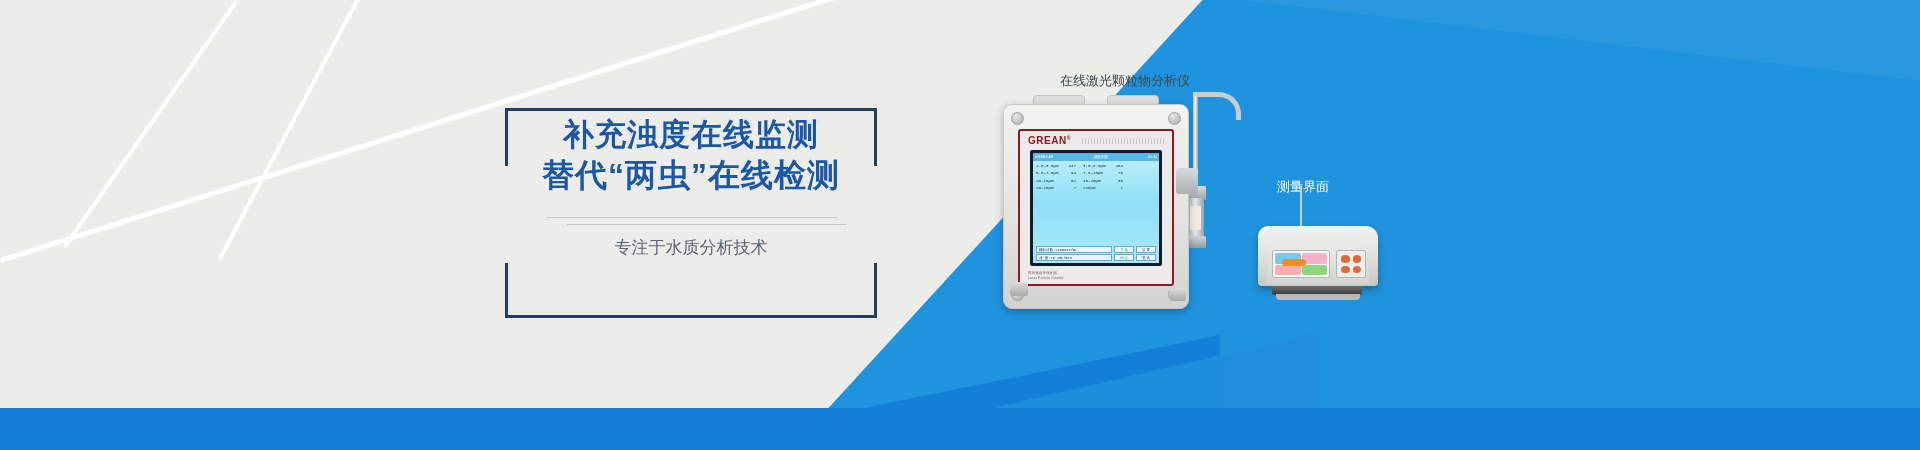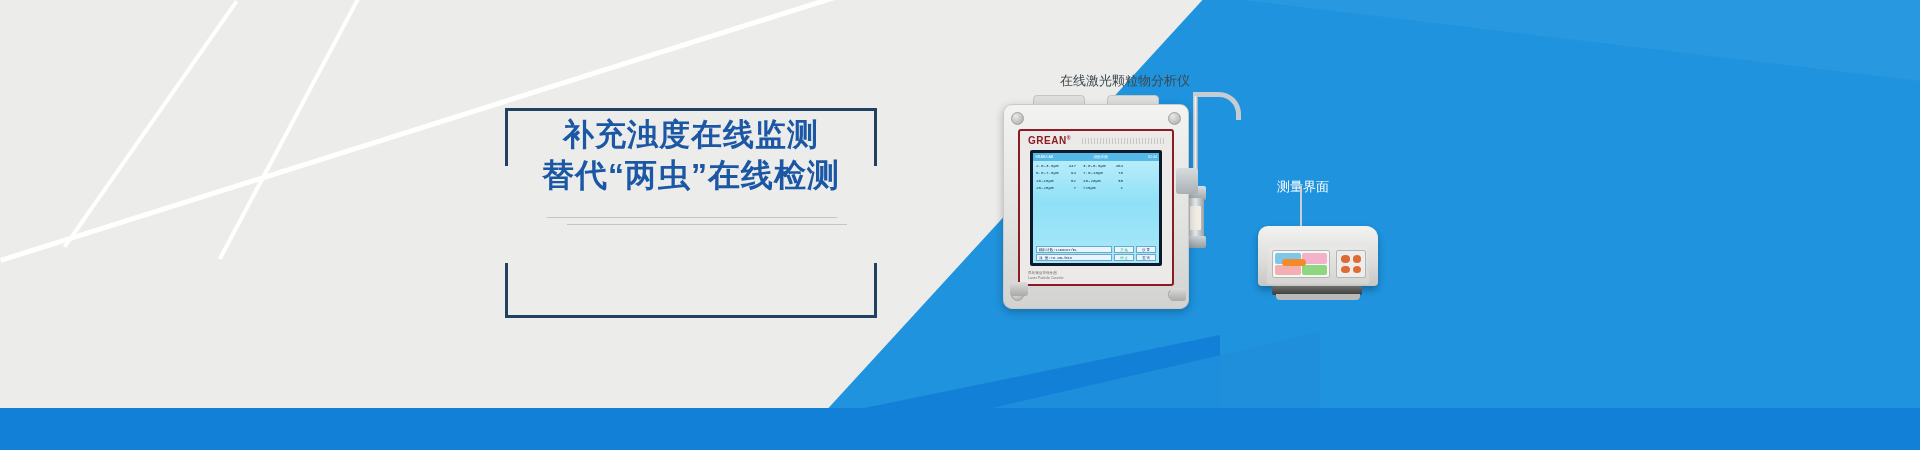--- a/index.html
+++ b/index.html
@@ -327,20 +327,21 @@
 
     <div class="headline">
       <div>补充浊度在线监测</div>
       <div class="l2">替代“两虫”在线检测</div>
     </div>
 
     <div class="divider"></div>
     <div class="divider2"></div>
 
     <div class="sublines">
+      <div>专注于水质分析技术</div>
     </div>
   </div>
 
   <div class="callout callout-1">在线激光颗粒物分析仪</div>
   <div class="callout callout-2">测量界面</div>
 
   <div class="pipe-bend"></div>
   <div class="pipe"></div>
   <div class="sensor-top"></div>
   <div class="sensor-mid"></div>

